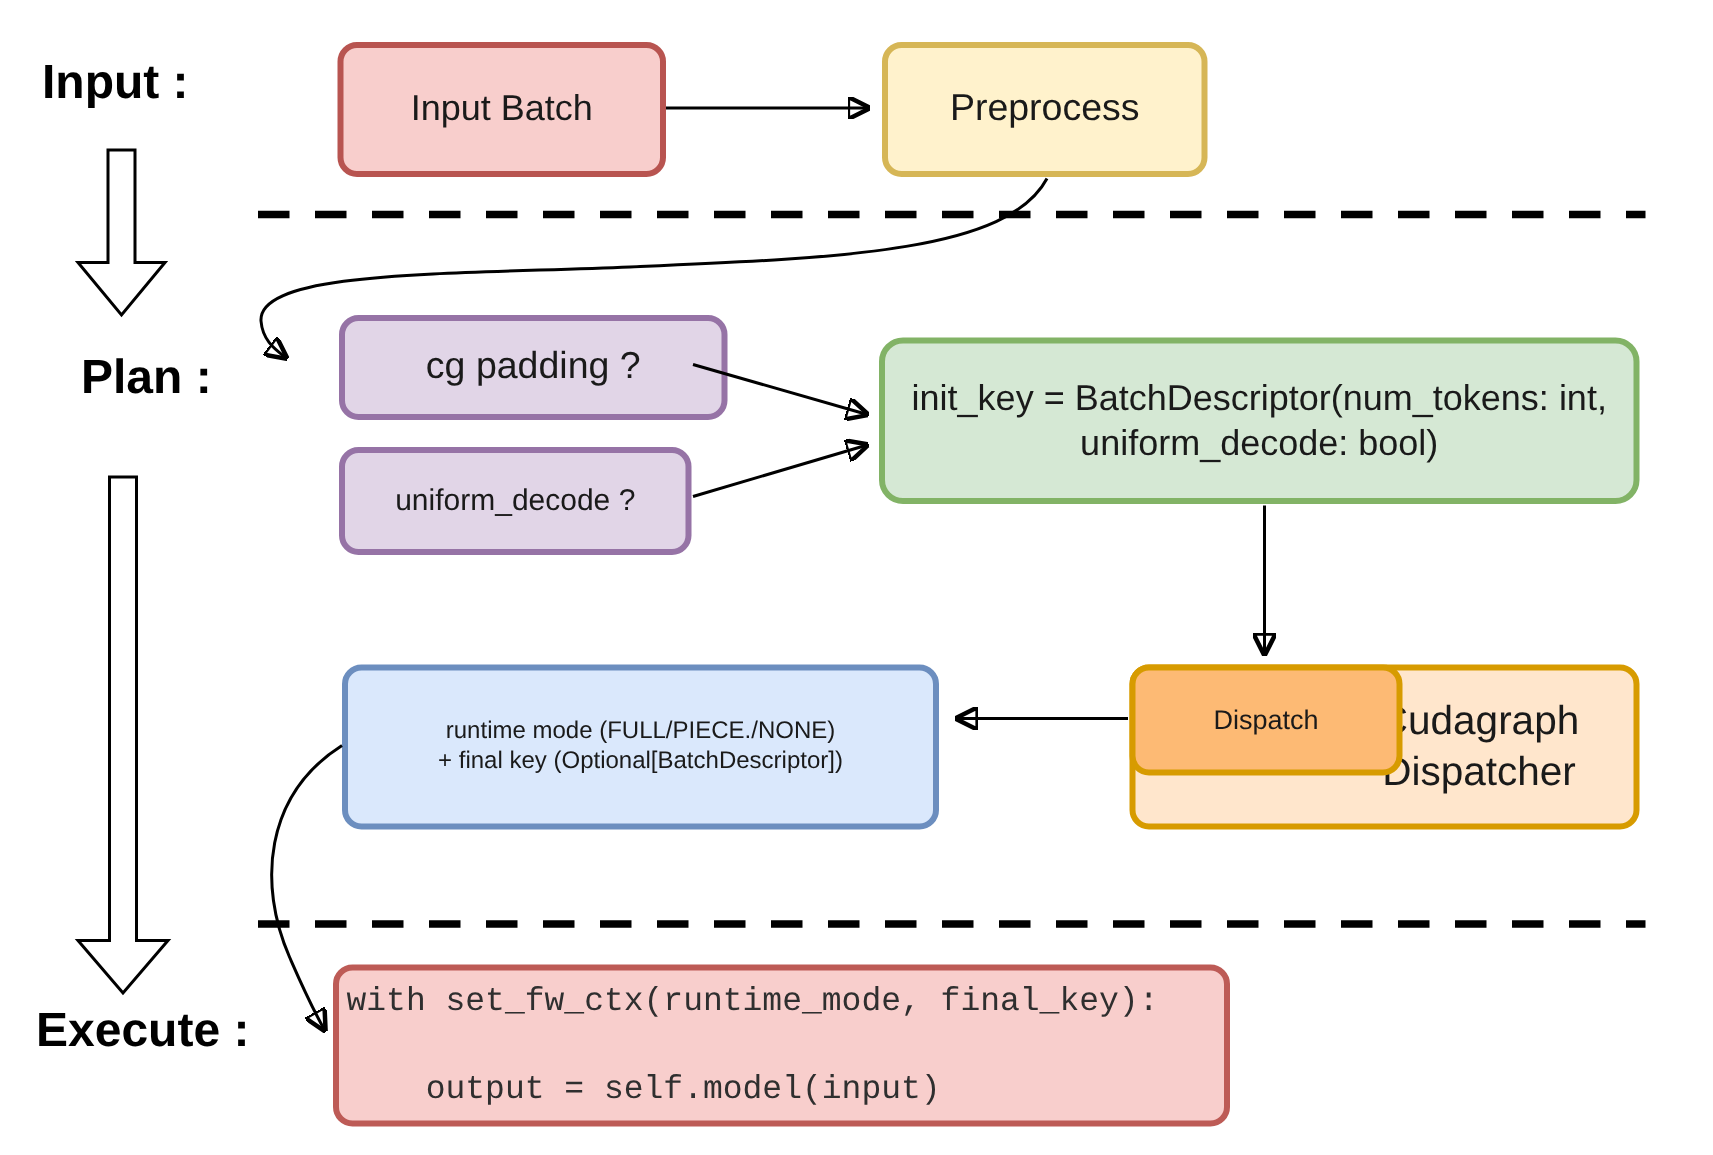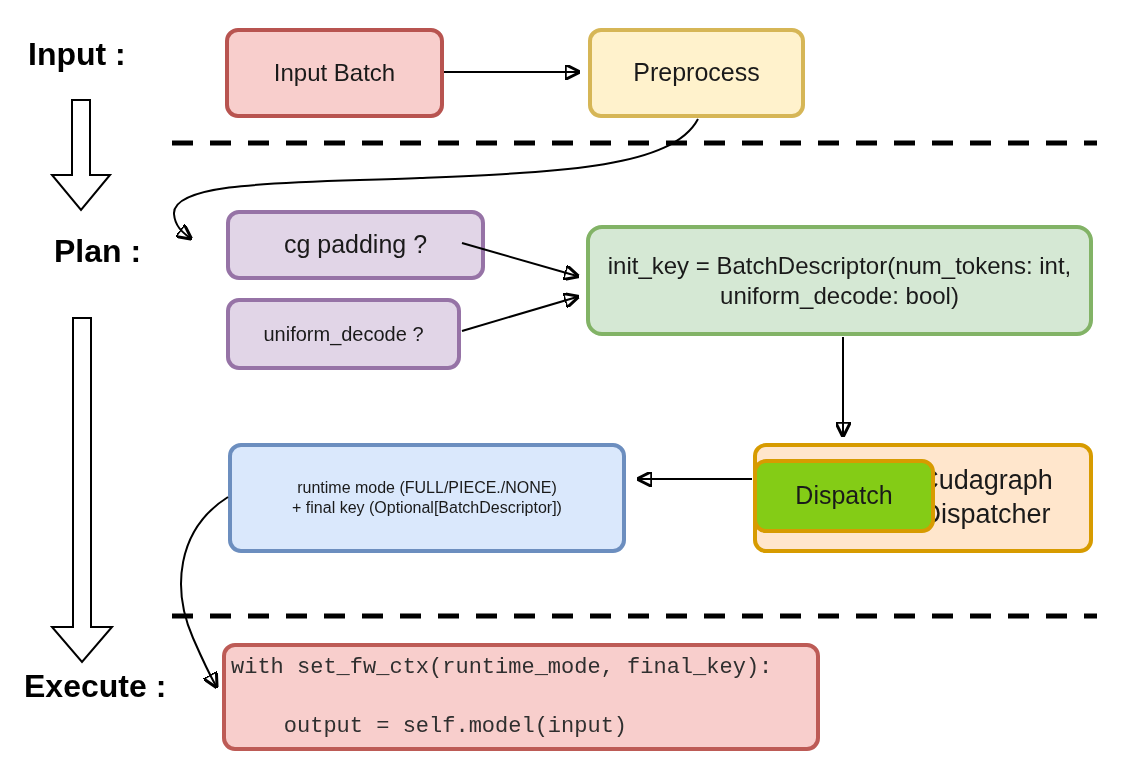--- a/index.html
+++ b/index.html
@@ -10,22 +10,22 @@
         text-align:center;border:4px solid #f97316;border-radius:13px;background:#fff;line-height:1.25;}
   .node-input-batch{left:225px;top:28px;width:219px;height:90px;background:#f8cecc;border-color:#b85450;font-size:24px;}
   .node-preprocess{left:588px;top:28px;width:217px;height:90px;background:#fff2cc;border-color:#d6b656;font-size:25px;}
   .node-cg-padding{left:226px;top:210px;width:259px;height:70px;background:#e1d5e7;border-color:#9673a6;font-size:25px;justify-content:center;}
   .node-uniform-decode{left:226px;top:298px;width:235px;height:72px;background:#e1d5e7;border-color:#9673a6;font-size:20px;}
   .node-init-key{left:586px;top:225px;width:507px;height:111px;background:#d5e8d4;border-color:#82b366;
                  font-size:24px;flex-direction:column;border-radius:16px;}
   .node-cudagraph{left:753px;top:443px;width:340px;height:110px;background:#ffe6cc;border-color:#d79b00;
                   font-size:27px;justify-content:flex-end;padding-right:18px;}
   .node-cudagraph .wrap-label{width:170px;text-align:center;}
-  .node-dispatch{left:753px;top:443px;width:182px;height:74px;background:#84cc16;border-color:#d79b00;
-                 font-size:25px;z-index:2;margin-top:16px;}
+  .node-dispatch{left:753px;top:443px;width:182px;height:74px;background:#fdba74;border-color:#d79b00;
+                 font-size:18px;z-index:2;}
   .node-runtime{left:228px;top:443px;width:398px;height:110px;background:#dae8fc;border-color:#6c8ebf;
                 font-size:16px;flex-direction:column;}
   .node-code{left:222px;top:643px;width:598px;height:108px;background:#f8cecc;border-color:#bd5b56;
              font-family:"Liberation Mono", monospace;font-size:22px;color:#2f2f2f;
              flex-direction:column;align-items:flex-start;justify-content:center;padding-left:5px;line-height:27px;gap:32px;}
   .code-line{white-space:pre;display:block;text-align:left;}
   .line{display:block;}
   svg.links{position:absolute;left:0;top:0;width:1142px;height:770px;z-index:1;pointer-events:none;}
   svg.links path, svg.links line{fill:none;stroke:#000;stroke-width:2;}
   svg.links .dashed{stroke-width:5;stroke-dasharray:21 17;}

